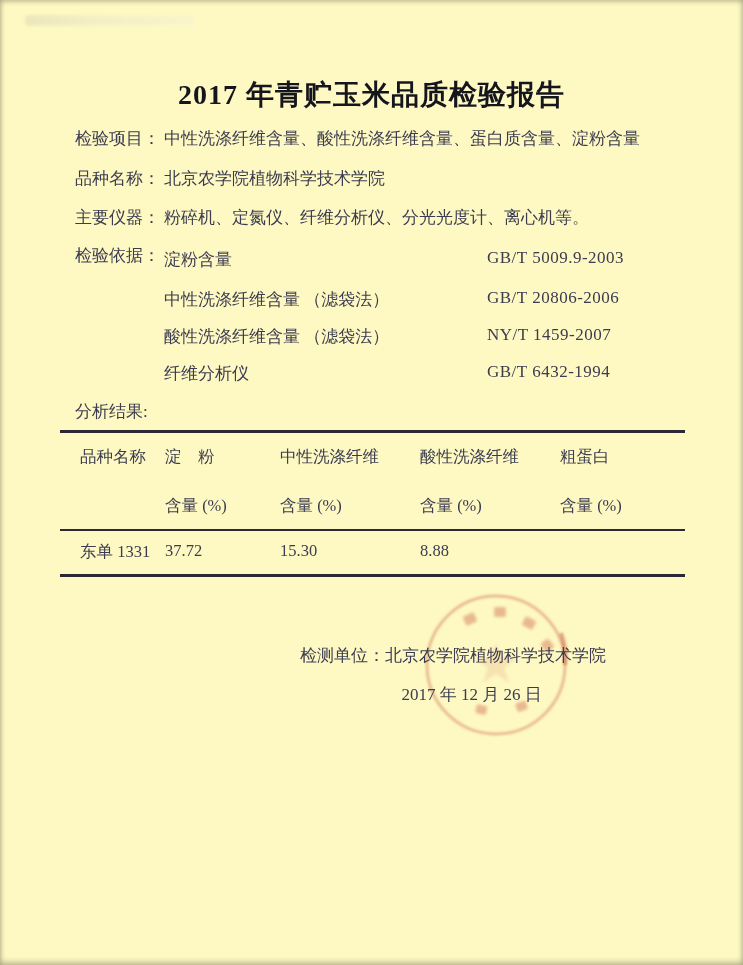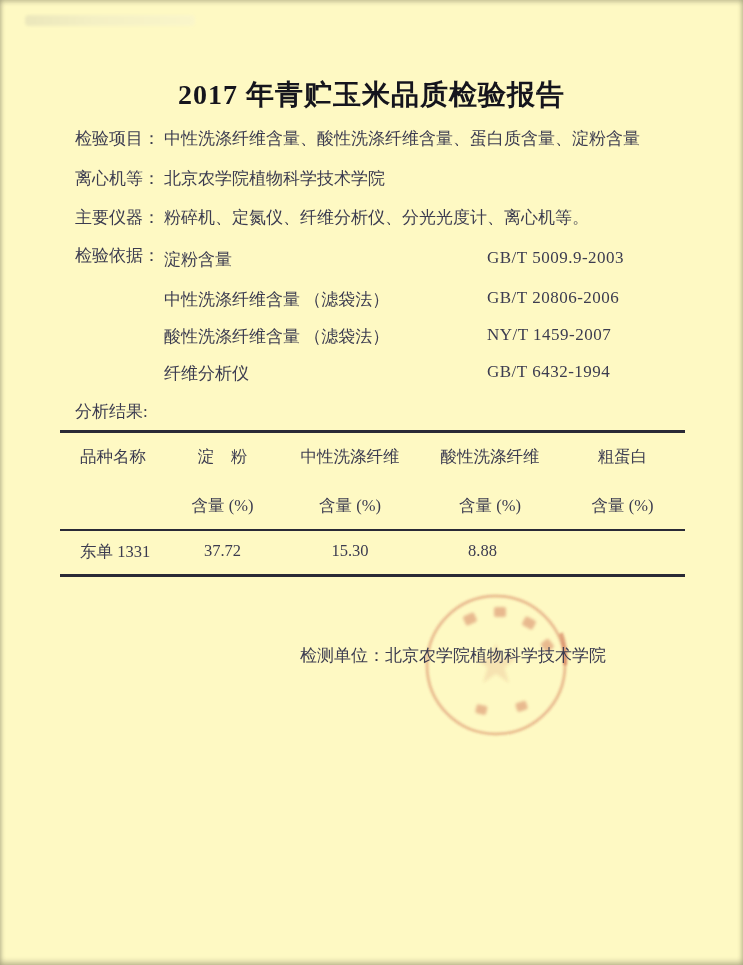--- a/index.html
+++ b/index.html
@@ -40,21 +40,21 @@
   .rtable{
     position:absolute;left:60px;top:430px;width:625px;
     border-top:3px solid var(--rule,#2a2a36);
     border-bottom:3px solid var(--rule,#2a2a36);
     font-size:16.5px;
   }
   .thead{border-bottom:2px solid var(--rule,#2a2a36);padding:13px 0 12px 0;}
   .trow{display:flex;}
   .trow + .trow{margin-top:27px;}
   .tbody .trow{padding:10px 0 11px 0;margin-top:0;}
-  .cell{text-align:center;white-space:nowrap;}
+  .cell{text-align:left;white-space:nowrap;}
   .c0{width:105px;text-align:left;padding-left:20px;box-sizing:border-box;}
   .c1{width:115px;}
   .c2{width:140px;}
   .c3{width:140px;}
   .c4{width:125px;}
   .footer-unit{position:absolute;left:300px;top:624px;font-size:17px;white-space:nowrap;z-index:2;margin-top:20px;}
   .footer-date{position:absolute;left:0;top:683px;width:100%;text-align:center;font-size:17px;z-index:2;}
   .footer-date .inner{display:inline-block;transform:translateX(100px);}
   .stamp{position:absolute;left:420px;top:588px;width:152px;height:154px;z-index:1;}
 </style>
@@ -64,21 +64,21 @@
 <div class="page">
 
   <div class="smudge"></div>
 
   <div class="title">2017 年青贮玉米品质检验报告</div>
 
   <div class="line f0">
     <span class="lbl">检验项目：</span><span>中性洗涤纤维含量、酸性洗涤纤维含量、蛋白质含量、淀粉含量</span>
   </div>
   <div class="line f1">
-    <span class="lbl">离心机等：</span><span>北京农学院植物科学技术学院</span>
+    <span class="lbl">品种名称：</span><span>北京农学院植物科学技术学院</span>
   </div>
   <div class="line f2">
     <span class="lbl">主要仪器：</span><span>粉碎机、定氮仪、纤维分析仪、分光光度计、离心机等。</span>
   </div>
 
   <div class="basis-label">检验依据：</div>
 
   <div class="basis-item b0">淀粉含量</div>
   <div class="basis-std  b0">GB/T 5009.9-2003</div>
   <div class="basis-item b1">中性洗涤纤维含量 （滤袋法）</div>
@@ -139,14 +139,17 @@
       <rect x="56" y="117" width="11" height="9" rx="2" transform="rotate(14 61 121)"></rect>
     </g>
     <g filter="url(#blur2)">
       <polygon points="76,55 81.3,69.7 96.9,70.2 84.6,79.8 88.9,94.8 76,86 63.1,94.8 67.4,79.8 55.1,70.2 70.7,69.7" fill="#c0442e" opacity="0.12"></polygon>
     </g>
   </svg>
 
   <div class="footer-unit">
     <span>检测单位：</span><span>北京农学院植物科学技术学院</span>
   </div>
+  <div class="footer-date">
+    <span class="inner">2017 年 12 月 26 日</span>
+  </div>
 
 </div>
 
 </body></html>

